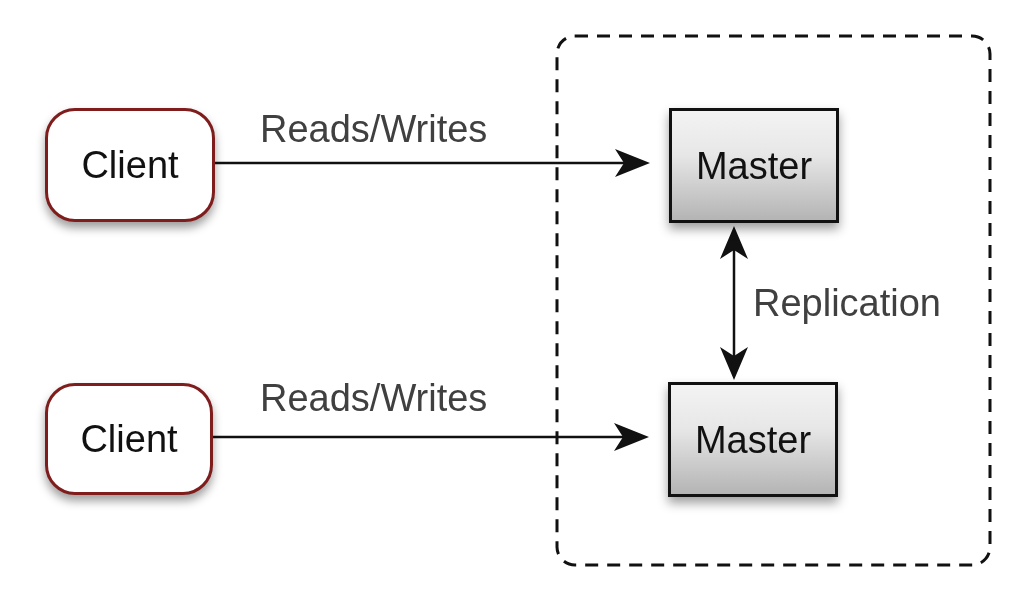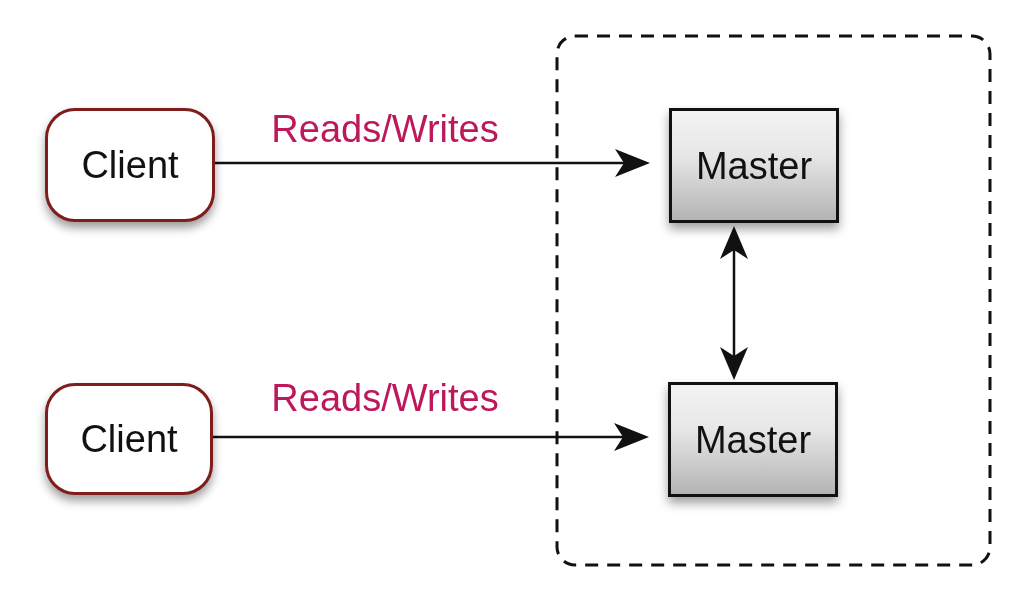--- a/index.html
+++ b/index.html
@@ -50,23 +50,22 @@
   }
   #client-top    { left: 45px;  top: 108px; width: 170px; height: 114px; }
   #client-bottom { left: 45px;  top: 383px; width: 168px; height: 112px; }
   #master-top    { left: 650px; top: 108px; width: 170px; height: 115px; }
   #master-bottom { left: 649px; top: 382px; width: 170px; height: 115px; }
   .edge-label {
     position: absolute;
     z-index: 2;
     font-size: 38px;
     line-height: 44px;
-    text-align: center;
     white-space: nowrap;
-    color: #be185d;
+    color: #404040;
   }
   #label-reads-writes-top    { left: 260px; top: 107px; width: 250px; }
   #label-reads-writes-bottom { left: 260px; top: 376px; width: 250px; }
   #label-replication         { left: 753px; top: 281px; width: 220px; }
 </style>
 </head>
 <body>
 
 <div id="canvas">
 
@@ -104,14 +103,15 @@
   </div>
 
   <div class="node master-node" id="master-bottom">
     <span>Master</span>
   </div>
 
   <div class="edge-label" id="label-reads-writes-top">Reads/Writes</div>
 
   <div class="edge-label" id="label-reads-writes-bottom">Reads/Writes</div>
 
+  <div class="edge-label" id="label-replication">Replication</div>
 
 </div>
 
 </body></html>

